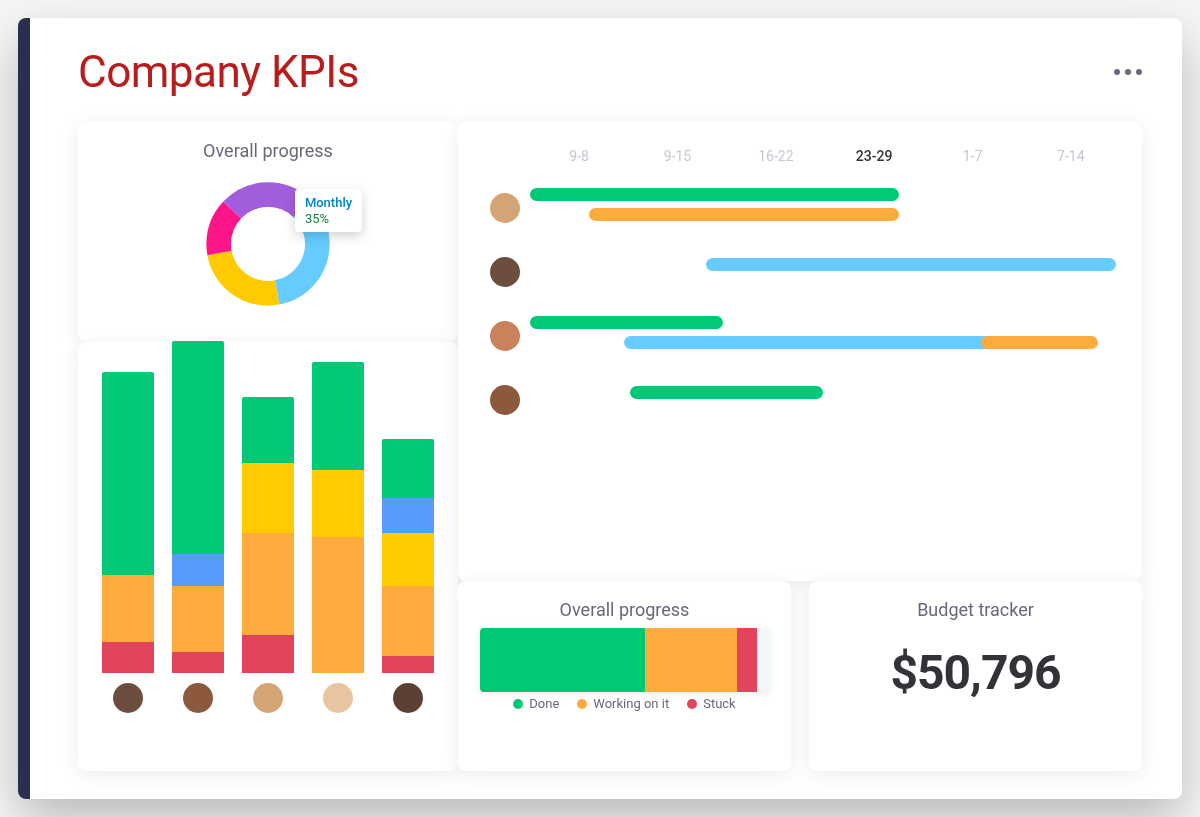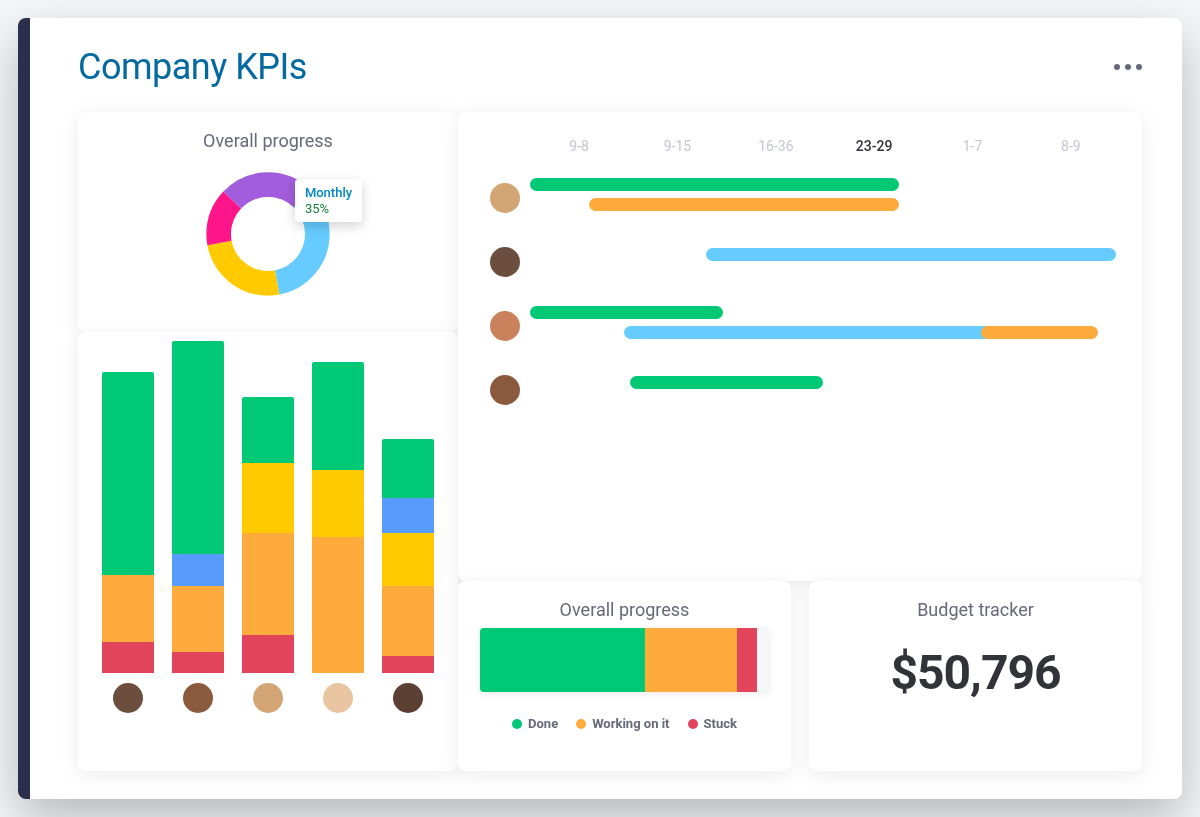--- a/index.html
+++ b/index.html
@@ -30,23 +30,23 @@
     display: flex;
     flex-direction: column;
   }
   .header {
     display: flex;
     justify-content: space-between;
     align-items: center;
     margin-bottom: 24px;
   }
   .header h1 {
-    font-size: 36px;
+    font-size: 44px;
     font-weight: 400;
-    color: #0369a1;
+    color: #b91c1c;
     letter-spacing: -0.5px;
   }
   .more-dots {
     display: flex;
     gap: 5px;
     cursor: pointer;
   }
   .more-dots span {
     width: 6px; height: 6px; border-radius: 50%;
     background: #676879;
@@ -171,24 +171,23 @@
     border-radius: 4px;
     overflow:hidden;
     display:flex;
     margin-top: 8px;
     box-shadow: 0 2px 8px rgba(0,0,0,0.08);
     background:#f0f0f0;
   }
   .progress-seg { height:100%; }
   .legend {
     display:flex; gap: 18px; justify-content:center;
-    margin-top: 24px;
+    margin-top: 4px;
     font-size: 13px; color:#676879;
     flex-wrap: wrap;
-    font-weight: bold;
   }
   .legend-item { display:flex; align-items:center; gap:6px;}
   .dot { width:10px; height:10px; border-radius:50%; display:inline-block;}
 
   
   .budget-value {
     font-size: 48px;
     font-weight: 700;
     color: #323338;
     text-align:center;
@@ -286,24 +285,24 @@
               </div>
             </div>
         </div>
       </div>
 
       <div class="card card-gantt">
         <div class="gantt-header" id="gantt-header">
             <div></div>
             <div>9-8</div>
             <div>9-15</div>
-            <div>16-36</div>
+            <div>16-22</div>
             <div class="active">23-29</div>
             <div>1-7</div>
-            <div>8-9</div>
+            <div>7-14</div>
           </div>
         <div class="gantt-rows" id="gantt-rows">
             <div class="gantt-row">
               <span class="gantt-avatar face" style="background: rgb(212, 165, 116);"></span>
               <div class="gantt-bars-cell" style="height: 40px;">
                 <div class="gbar" style="background: rgb(0, 200, 117); left: 0%; width: 63%; top: 0px;"></div>
                 <div class="gbar" style="background: rgb(253, 171, 61); left: 10%; width: 53%; top: 20px;"></div>
               </div>
             </div>
             <div class="gantt-row">

